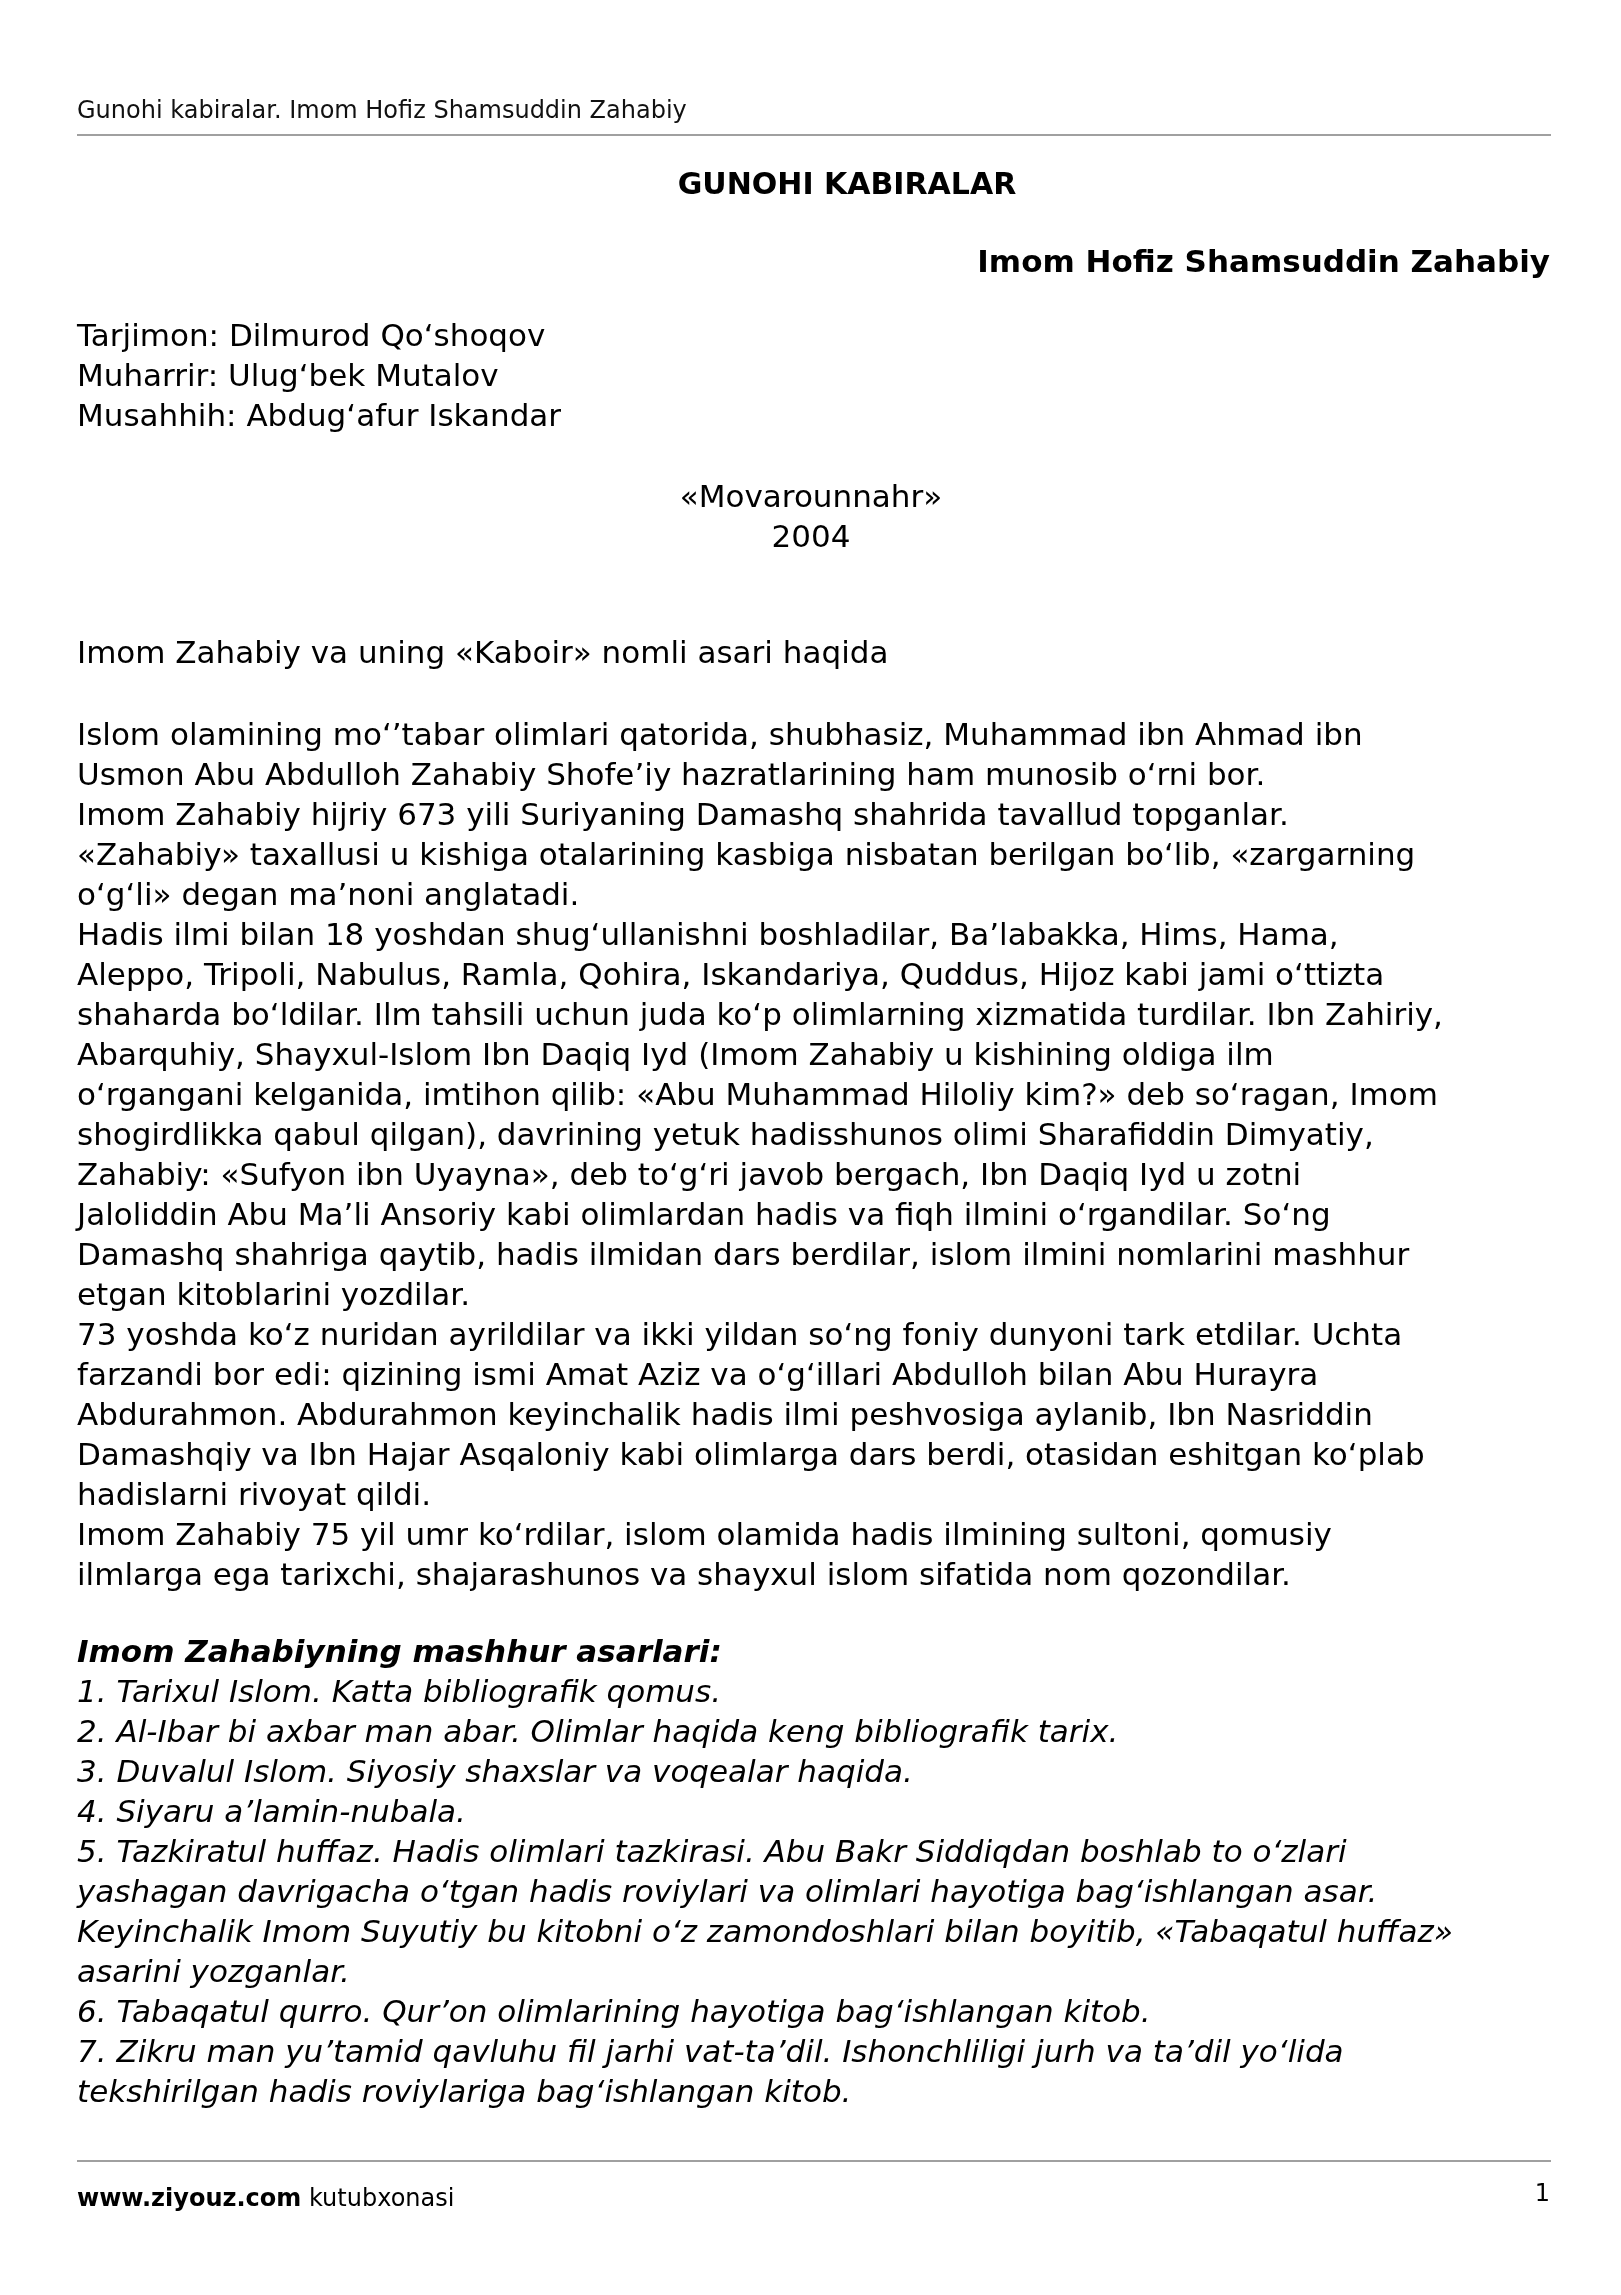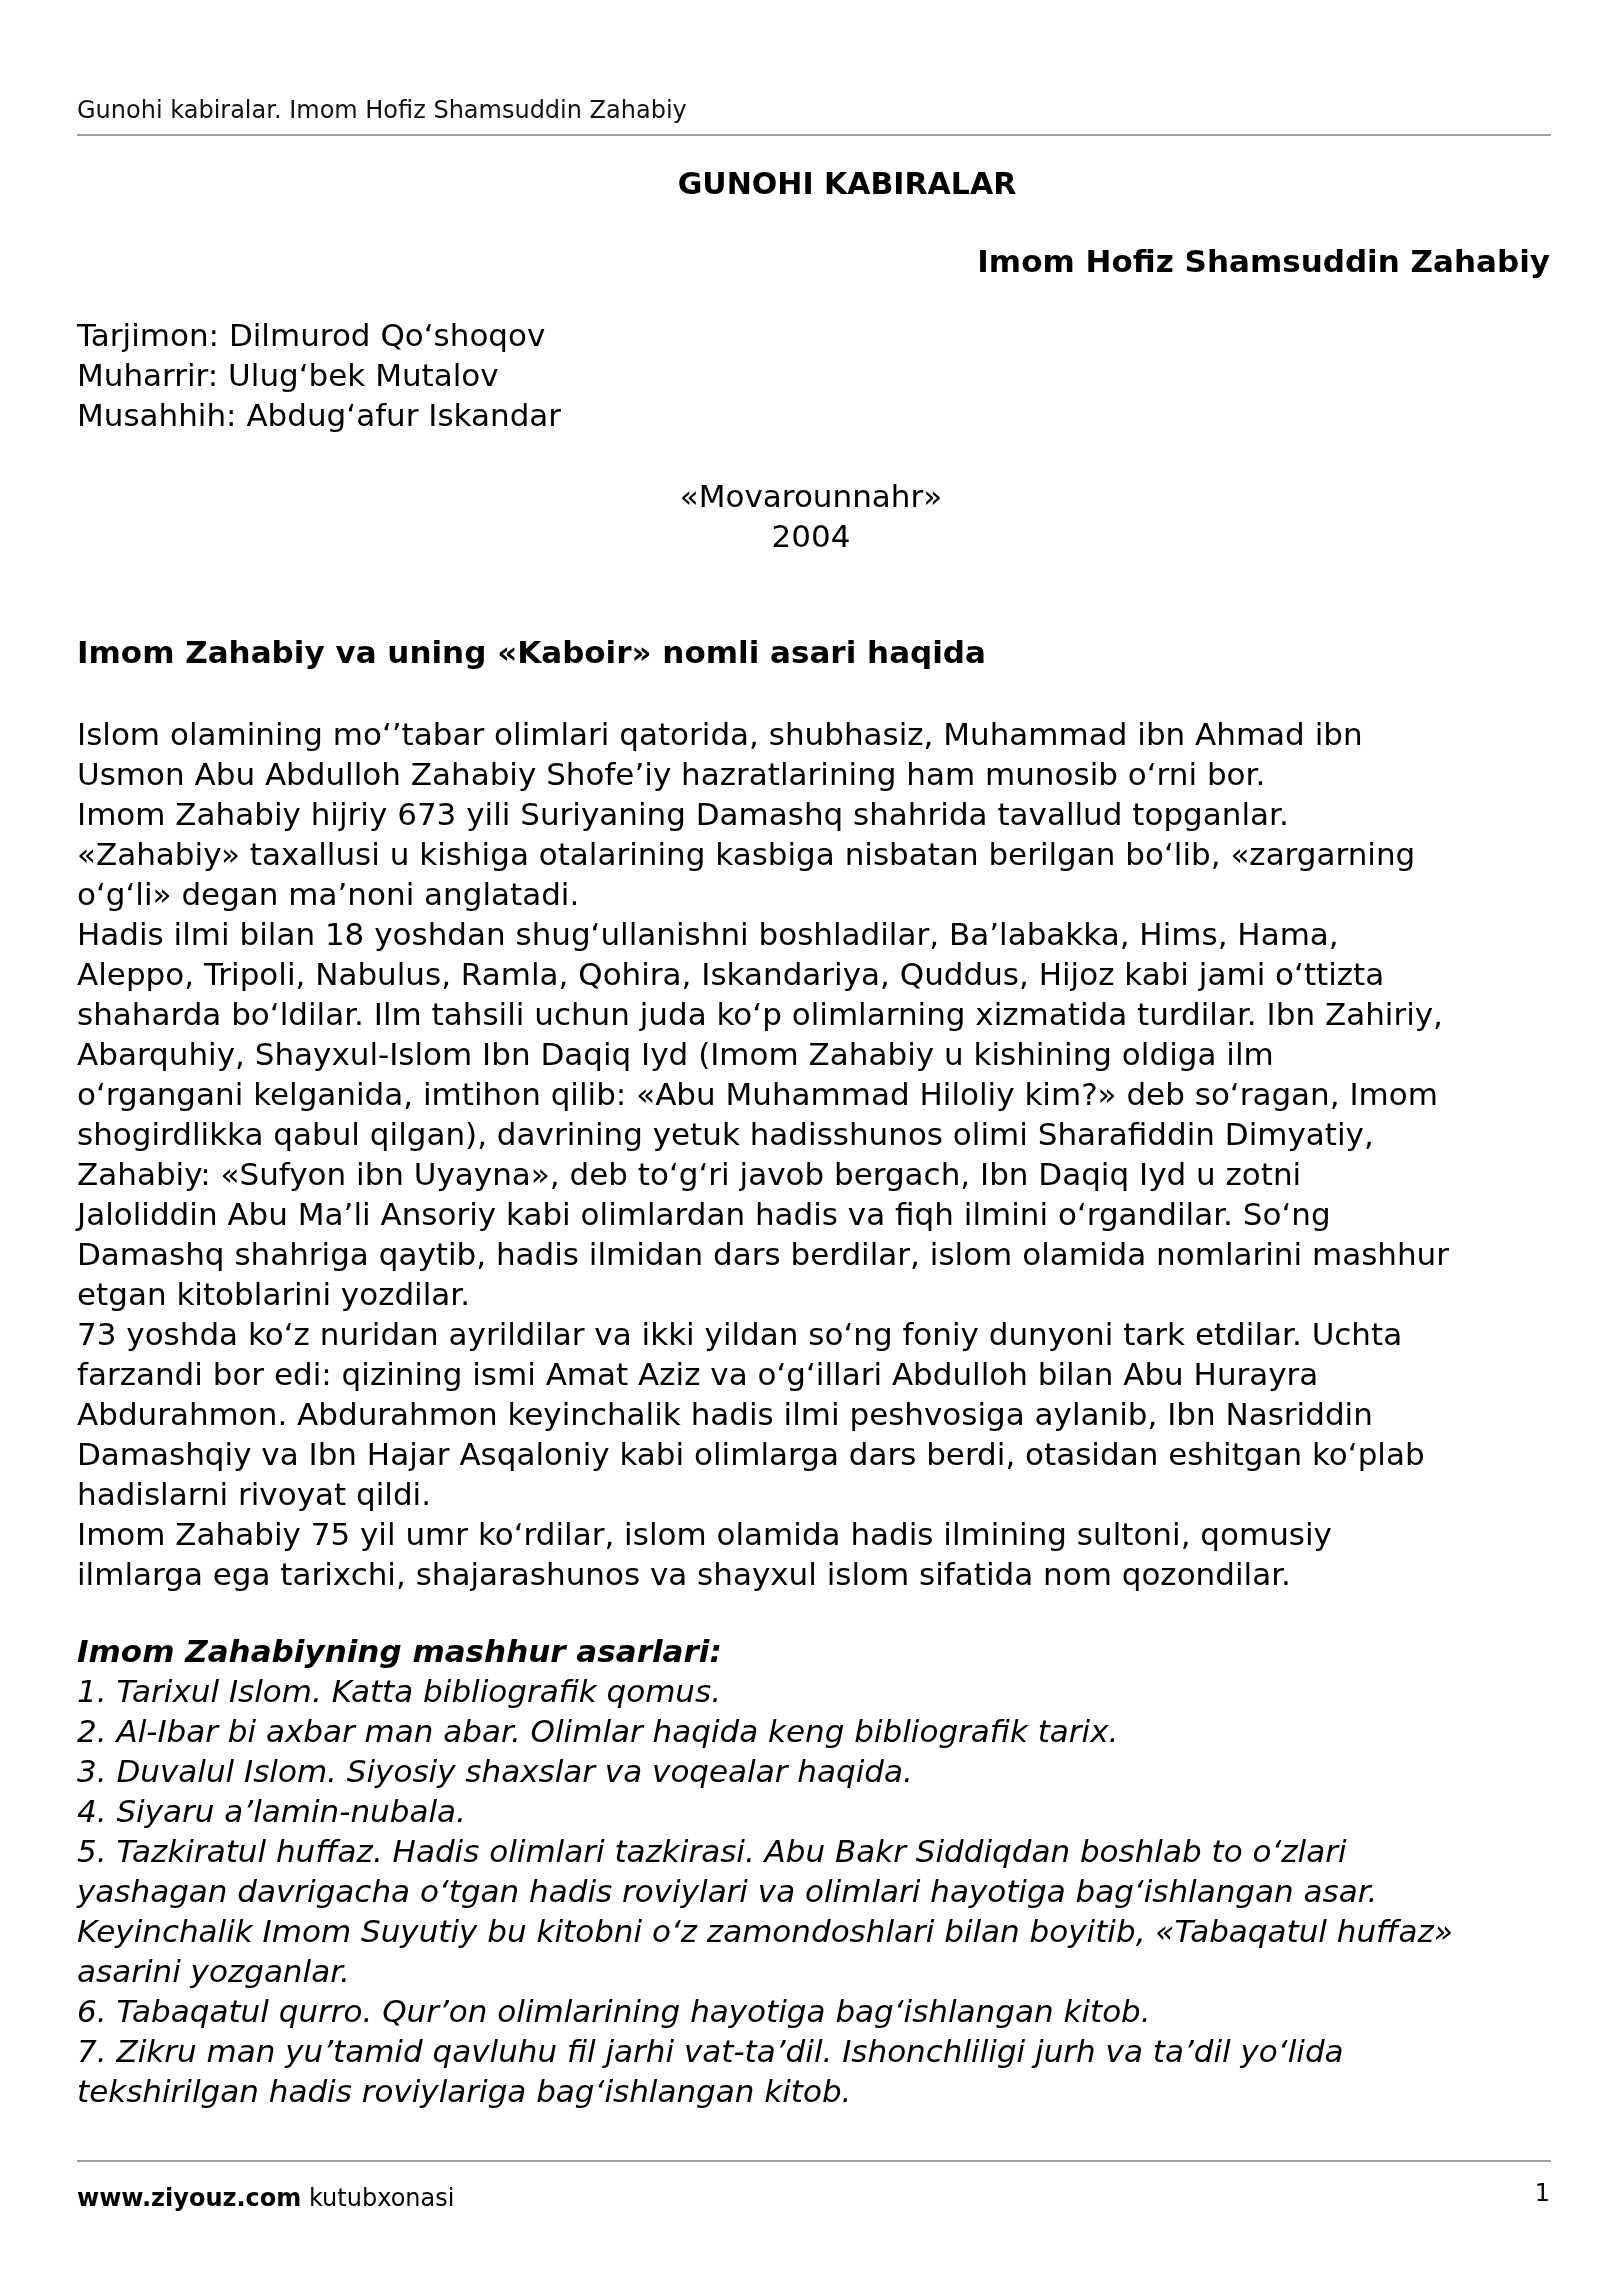--- a/index.html
+++ b/index.html
@@ -27,21 +27,21 @@
   .credits {
     position: absolute; left: 77px; top: 315px;
     font-size: 31px; line-height: 40px;
   }
   .imprint {
     position: absolute; left: 0; width: 1622px; top: 476px; text-align: center;
     font-size: 31px; line-height: 40px;
   }
   .section-heading {
     position: absolute; left: 77px; top: 634px;
-    font-size: 31px; font-weight: bold;
+    font-size: 31px; font-weight: normal;
   }
   .bio {
     position: absolute; left: 77px; top: 714px; width: 1492px;
     font-size: 31px; line-height: 40px; 
   }
   .bio div { white-space: nowrap; }
   .works {
     position: absolute; left: 77px; top: 1631px; width: 1492px;
     font-size: 31px; line-height: 40px; font-style: italic;
   }
@@ -84,21 +84,21 @@
   <div>«Zahabiy» taxallusi u kishiga otalarining kasbiga nisbatan berilgan bo‘lib, «zargarning</div>
   <div>o‘g‘li» degan ma’noni anglatadi.</div>
   <div>Hadis ilmi bilan 18 yoshdan shug‘ullanishni boshladilar, Ba’labakka, Hims, Hama,</div>
   <div>Aleppo, Tripoli, Nabulus, Ramla, Qohira, Iskandariya, Quddus, Hijoz kabi jami o‘ttizta</div>
   <div>shaharda bo‘ldilar. Ilm tahsili uchun juda ko‘p olimlarning xizmatida turdilar. Ibn Zahiriy,</div>
   <div>Abarquhiy, Shayxul-Islom Ibn Daqiq Iyd (Imom Zahabiy u kishining oldiga ilm</div>
   <div>o‘rgangani kelganida, imtihon qilib: «Abu Muhammad Hiloliy kim?» deb so‘ragan, Imom</div>
   <div>shogirdlikka qabul qilgan), davrining yetuk hadisshunos olimi Sharafiddin Dimyatiy,</div>
   <div>Zahabiy: «Sufyon ibn Uyayna», deb to‘g‘ri javob bergach, Ibn Daqiq Iyd u zotni</div>
   <div>Jaloliddin Abu Ma’li Ansoriy kabi olimlardan hadis va fiqh ilmini o‘rgandilar. So‘ng</div>
-  <div>Damashq shahriga qaytib, hadis ilmidan dars berdilar, islom olamida nomlarini mashhur</div>
+  <div>Damashq shahriga qaytib, hadis ilmidan dars berdilar, islom ilmini nomlarini mashhur</div>
   <div>etgan kitoblarini yozdilar.</div>
   <div>73 yoshda ko‘z nuridan ayrildilar va ikki yildan so‘ng foniy dunyoni tark etdilar. Uchta</div>
   <div>farzandi bor edi: qizining ismi Amat Aziz va o‘g‘illari Abdulloh bilan Abu Hurayra</div>
   <div>Abdurahmon. Abdurahmon keyinchalik hadis ilmi peshvosiga aylanib, Ibn Nasriddin</div>
   <div>Damashqiy va Ibn Hajar Asqaloniy kabi olimlarga dars berdi, otasidan eshitgan ko‘plab</div>
   <div>hadislarni rivoyat qildi.</div>
   <div>Imom Zahabiy 75 yil umr ko‘rdilar, islom olamida hadis ilmining sultoni, qomusiy</div>
   <div>ilmlarga ega tarixchi, shajarashunos va shayxul islom sifatida nom qozondilar.</div>
 </div>
 

